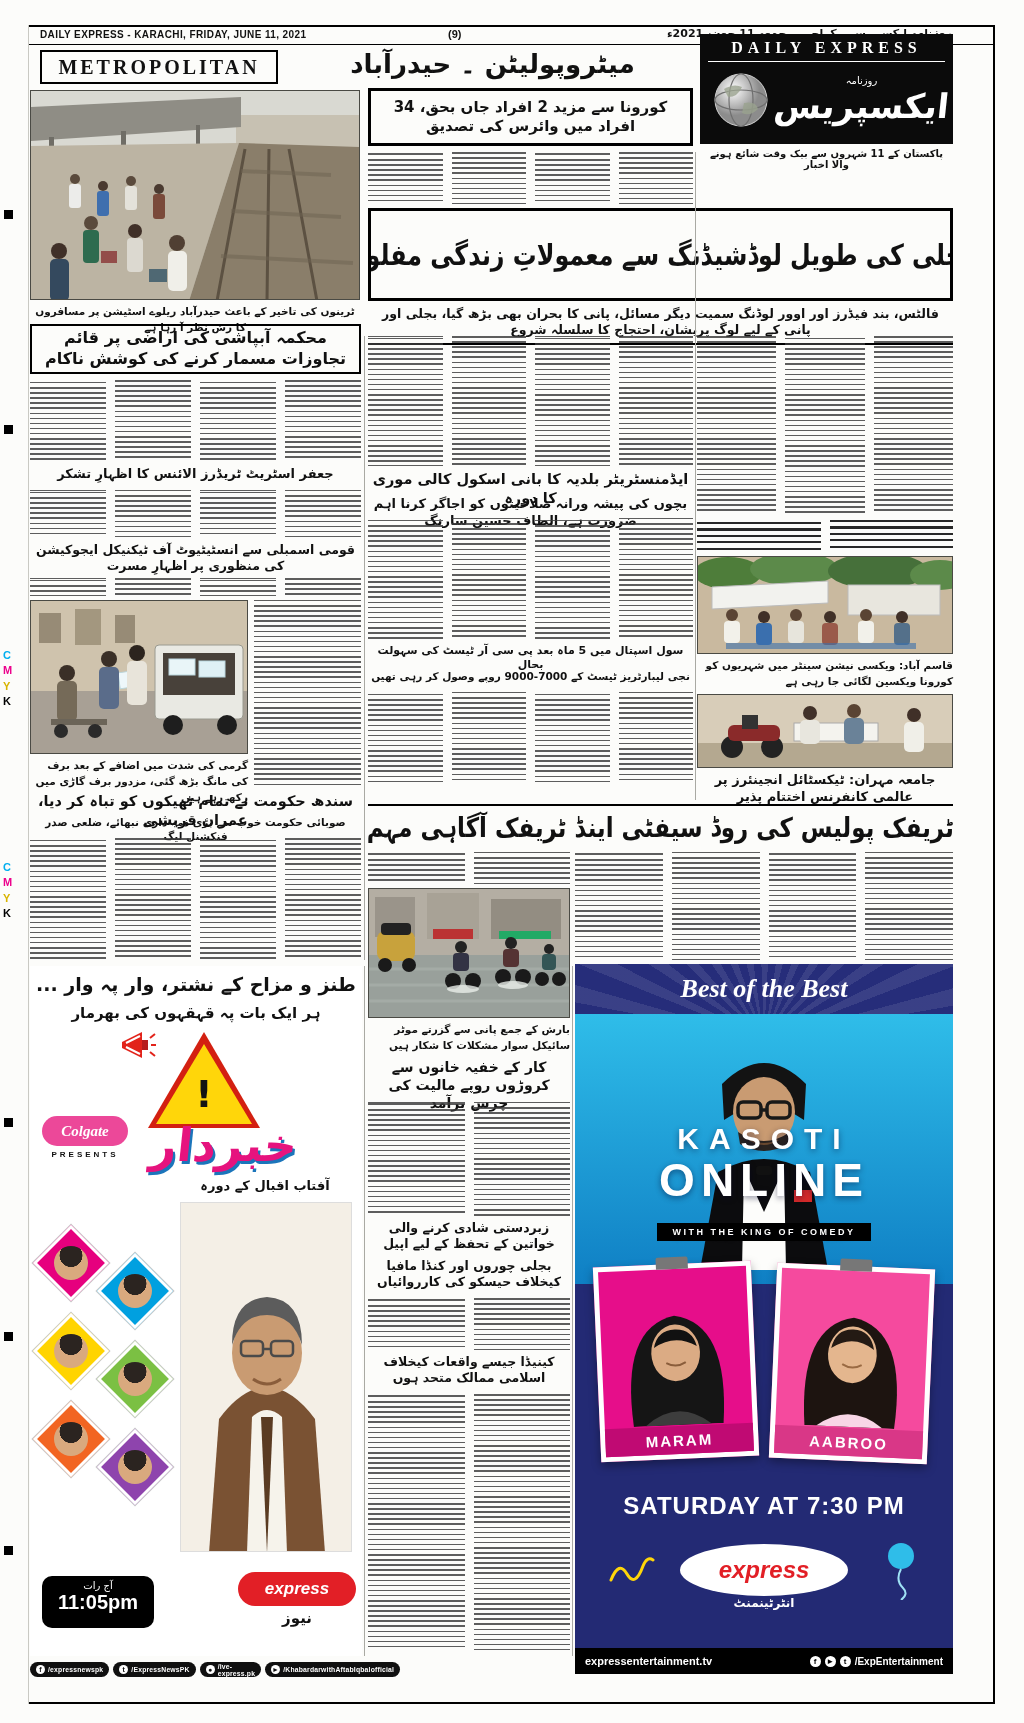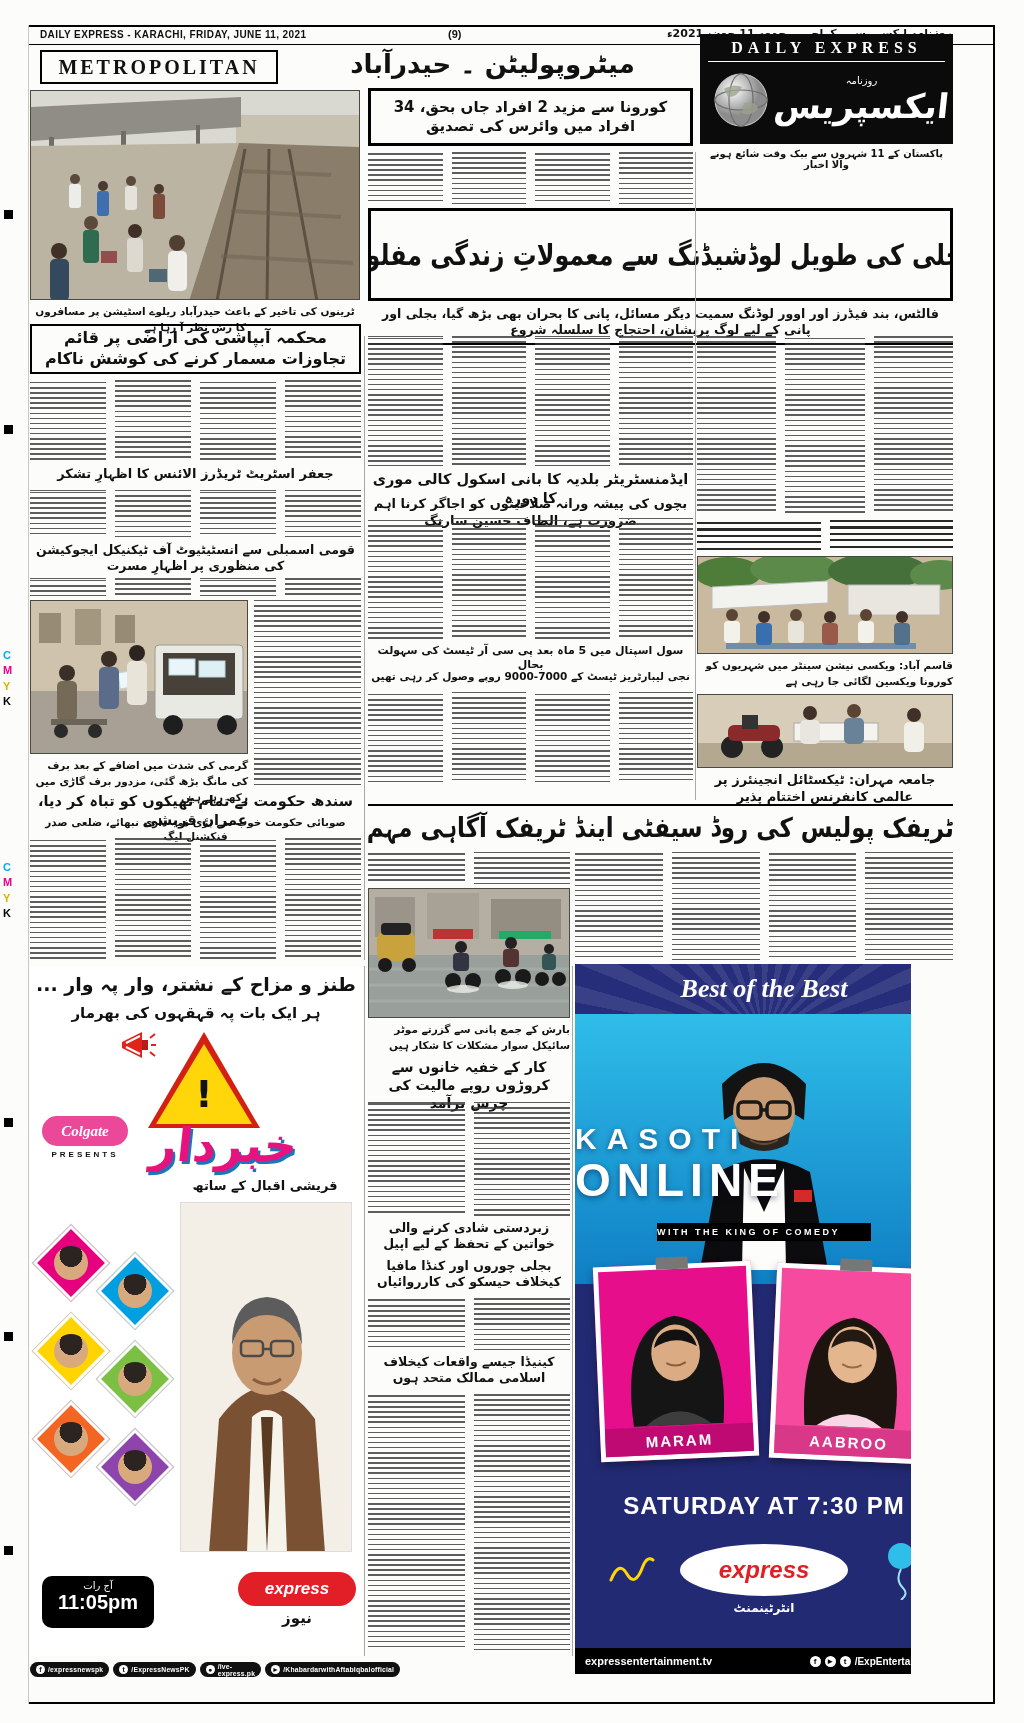--- a/index.html
+++ b/index.html
@@ -356,21 +356,21 @@
     <svg class="abs" style="left:92px;top:64px" width="34" height="30" viewBox="0 0 34 30">
       <polygon points="0,12 20,2 20,28 0,18" fill="#e2231a"></polygon>
       <path d="M4 13 L18 6 M4 17 L18 24" stroke="#fff" stroke-width="2"></path>
       <rect x="20" y="10" width="6" height="10" fill="#b71c1c"></rect>
       <path d="M28 8 L33 4 M29 15 H34 M28 22 L33 26" stroke="#e2231a" stroke-width="2"></path>
     </svg>
     <div class="tri" style="left:118px;top:66px;width:112px;height:96px;background:#d32011"></div>
     <div class="tri" style="left:126px;top:78px;width:96px;height:80px;background:#ffd60a"></div>
     <div class="abs" style="left:118px;top:106px;width:112px;text-align:center;font:bold 38px 'DejaVu Sans',sans-serif;color:#131313">!</div>
     <div class="abs urdu" style="left:60px;top:152px;width:268px;text-align:center;font-size:46px;font-weight:bold;color:#e6137e;text-shadow:2.5px 2.5px 0 #1b75bb;transform:skewX(-6deg)">خبردار</div>
-    <div class="abs hl" style="left:140px;top:212px;width:190px;font-size:13px">قریشی اقبال کے ساتھ</div>
+    <div class="abs hl" style="left:140px;top:212px;width:190px;font-size:13px">آفتاب اقبال کے دورہ</div>
 
     <div class="abs" style="left:150px;top:236px;width:172px;height:350px;background:#f4efe6;border:1px solid #ddd;overflow:hidden">
       <svg width="172" height="350" viewBox="0 0 172 350">
         <rect width="172" height="350" fill="#f4efe6"></rect>
         <path d="M28 350 L38 216 Q60 186 86 183 Q112 186 134 216 L144 350 Z" fill="#7a5233"></path>
         <path d="M66 350 L71 214 Q86 200 101 214 L106 350 Z" fill="#f6f3eb"></path>
         <path d="M80 214 L86 350 L92 214 Z" fill="#5a3b22"></path>
         <ellipse cx="86" cy="150" rx="35" ry="42" fill="#c99b72"></ellipse>
         <path d="M51 142 Q51 96 86 94 Q121 96 121 142 Q112 112 86 112 Q60 112 51 142 Z" fill="#5c5c5c"></path>
         <rect x="60" y="138" width="22" height="15" rx="4" fill="none" stroke="#4a4a4a" stroke-width="2.5"></rect>
@@ -405,41 +405,41 @@
       <div class="urdu" style="font-size:10px">آج رات</div>
       <div style="font:bold 20px 'Liberation Sans',sans-serif">11:05pm</div>
     </div>
 
     <div class="abs" style="left:208px;top:606px;width:118px;text-align:center">
       <div style="background:#e21f26;border-radius:18px;height:34px;display:flex;align-items:center;justify-content:center;color:#fff;font:italic bold 17px 'Liberation Sans',sans-serif">express</div>
       <div class="urdu" style="margin-top:3px;font-size:15px;font-weight:bold">نیوز</div>
     </div>
   </div>
 
-  <div class="abs" style="left:575px;top:964px;width:336px;height:710px;background:#232a74;overflow:hidden">
+  <div class="abs" style="left:575px;top:964px;width:378px;height:710px;background:#232a74;overflow:hidden">
     <div class="abs" style="left:0;top:0;width:378px;height:50px;background:#262d7a;background-image:repeating-conic-gradient(from -90deg at 50% 150%,rgba(255,255,255,.09) 0 5deg,transparent 5deg 11deg);display:flex;align-items:center;justify-content:center">
       <span style="color:#fff;font:italic bold 26px 'Liberation Serif',serif">Best of the Best</span>
     </div>
     <div class="abs" style="left:0;top:50px;width:378px;height:270px;background:linear-gradient(180deg,#2fbde9,#0f7fc4)"></div>
 
     <svg class="abs" style="left:99px;top:56px" width="180" height="250" viewBox="0 0 180 250">
       <path d="M26 250 L44 152 Q90 126 136 152 L154 250 Z" fill="#0c0c0e"></path>
       <path d="M70 148 L90 192 L110 148 L112 250 L68 250 Z" fill="#fdfdfb"></path>
       <rect x="82" y="146" width="16" height="9" rx="3" fill="#111"></rect>
       <path d="M48 64 Q90 22 132 64 L130 100 Q90 72 50 100 Z" fill="#131313"></path>
       <ellipse cx="90" cy="92" rx="31" ry="35" fill="#c99b72"></ellipse>
       <rect x="64" y="82" width="23" height="16" rx="5" fill="none" stroke="#181818" stroke-width="3.5"></rect>
       <rect x="93" y="82" width="23" height="16" rx="5" fill="none" stroke="#181818" stroke-width="3.5"></rect>
       <path d="M87 90 H93" stroke="#181818" stroke-width="3.5"></path>
       <path d="M64 112 Q90 130 116 112 L114 124 Q90 138 66 124 Z" fill="#2a2420"></path>
       <path d="M76 120 Q90 128 104 120" stroke="#6b4a2f" stroke-width="2" fill="none"></path>
       <rect x="120" y="170" width="18" height="12" fill="#d42a2a"></rect>
     </svg>
 
-    <div class="abs" style="left:0;top:158px;width:378px;color:#fff;text-shadow:0 2px 6px rgba(0,0,40,.45)">
+    <div class="abs" style="left:0;top:158px;width:378px;text-align:center;color:#fff;text-shadow:0 2px 6px rgba(0,0,40,.45)">
       <div style="font:bold 30px 'Liberation Sans',sans-serif;letter-spacing:10px">KASOTI</div>
       <div style="font:bold 46px 'Liberation Sans',sans-serif;letter-spacing:6px;line-height:1.05">ONLINE</div>
       <div style="margin:19px auto 0;width:214px;background:#000;color:#fff;font:bold 9px 'Liberation Sans',sans-serif;letter-spacing:2.5px;padding:4px 0">WITH THE KING OF COMEDY</div>
     </div>
 
     <div class="abs" style="left:22px;top:300px;width:158px;height:195px;transform:rotate(-2.5deg);background:#e60e8a;border:5px solid #fff;box-shadow:0 4px 10px rgba(0,0,0,.35)">
       <div class="abs" style="left:58px;top:-12px;width:32px;height:12px;background:#777;border-radius:2px 2px 0 0"></div>
       <svg width="148" height="156" viewBox="0 0 148 160">
         <path d="M28 160 Q18 58 74 48 Q130 58 120 160 Z" fill="#151515"></path>
         <ellipse cx="74" cy="86" rx="25" ry="29" fill="#dbab84"></ellipse>
@@ -466,21 +466,21 @@
     <svg class="abs" style="left:34px;top:586px" width="46" height="40" viewBox="0 0 46 40">
       <path d="M2 30 Q10 10 18 24 Q26 38 34 16 Q38 6 44 10" stroke="#ffd60a" stroke-width="3" fill="none" stroke-linecap="round"></path>
     </svg>
     <svg class="abs" style="left:306px;top:576px" width="40" height="60" viewBox="0 0 40 60">
       <circle cx="20" cy="16" r="13" fill="#2fbde9"></circle>
       <path d="M20 29 Q14 40 22 48 Q28 54 20 60" stroke="#9fe2f5" stroke-width="2" fill="none"></path>
     </svg>
 
     <div class="abs" style="left:0;top:580px;width:378px;text-align:center">
       <div style="margin:0 auto;width:168px;height:52px;background:#fff;border-radius:50%;display:flex;align-items:center;justify-content:center;color:#e21f26;font:italic bold 24px 'Liberation Sans',sans-serif">express</div>
-      <div class="urdu" style="margin-top:5px;color:#fff;font-size:12px;font-weight:bold">انٹرٹینمنٹ</div>
+      <div class="urdu" style="color:#fff;font-size:12px;font-weight:bold">انٹرٹینمنٹ</div>
     </div>
 
     <div class="abs" style="left:0;top:684px;width:378px;height:26px;background:#000;display:flex;align-items:center;justify-content:space-between;padding:0 10px">
       <span style="color:#fff;font:bold 11px 'Liberation Sans',sans-serif">expressentertainment.tv</span>
       <span style="display:flex;align-items:center;gap:4px">
         <span class="mini-ic">f</span>
         <span class="mini-ic">►</span>
         <span class="mini-ic">t</span>
         <span style="color:#fff;font:bold 10px 'Liberation Sans',sans-serif">/ExpEntertainment</span>
       </span>

